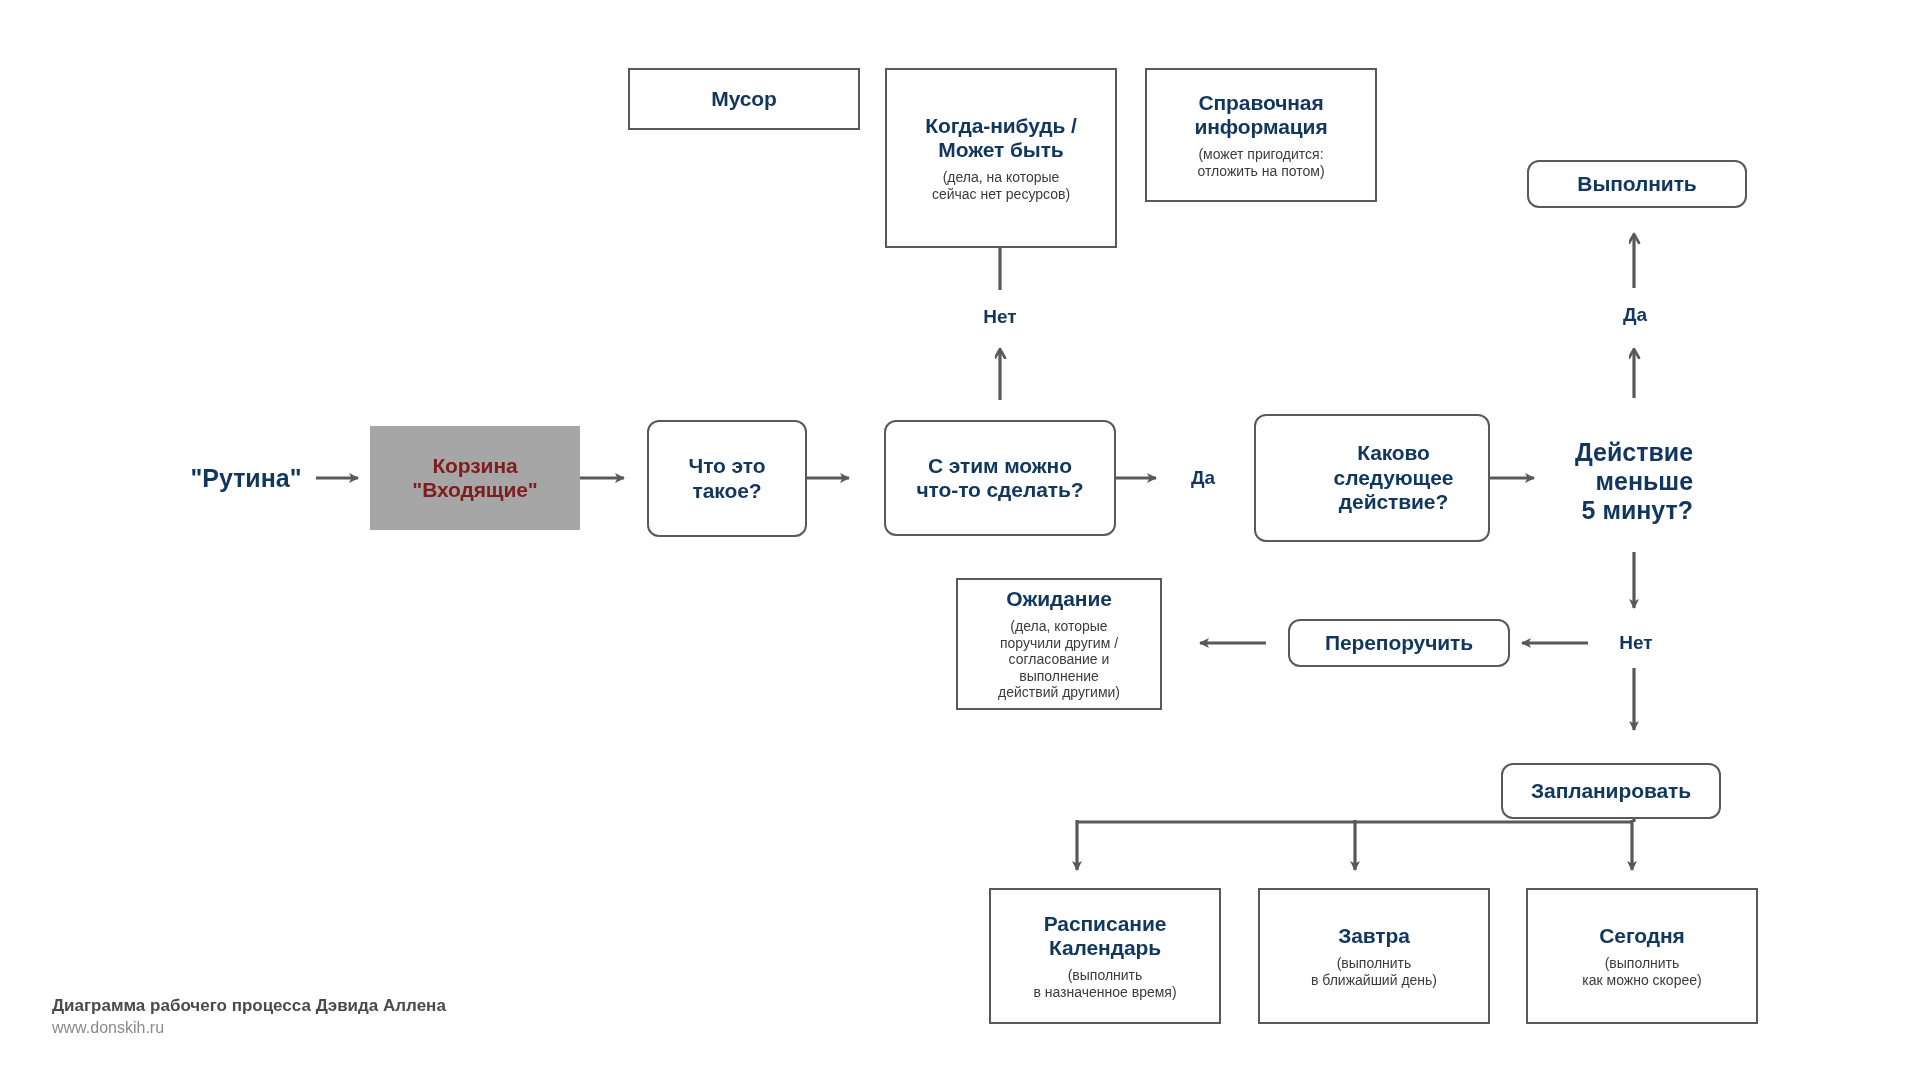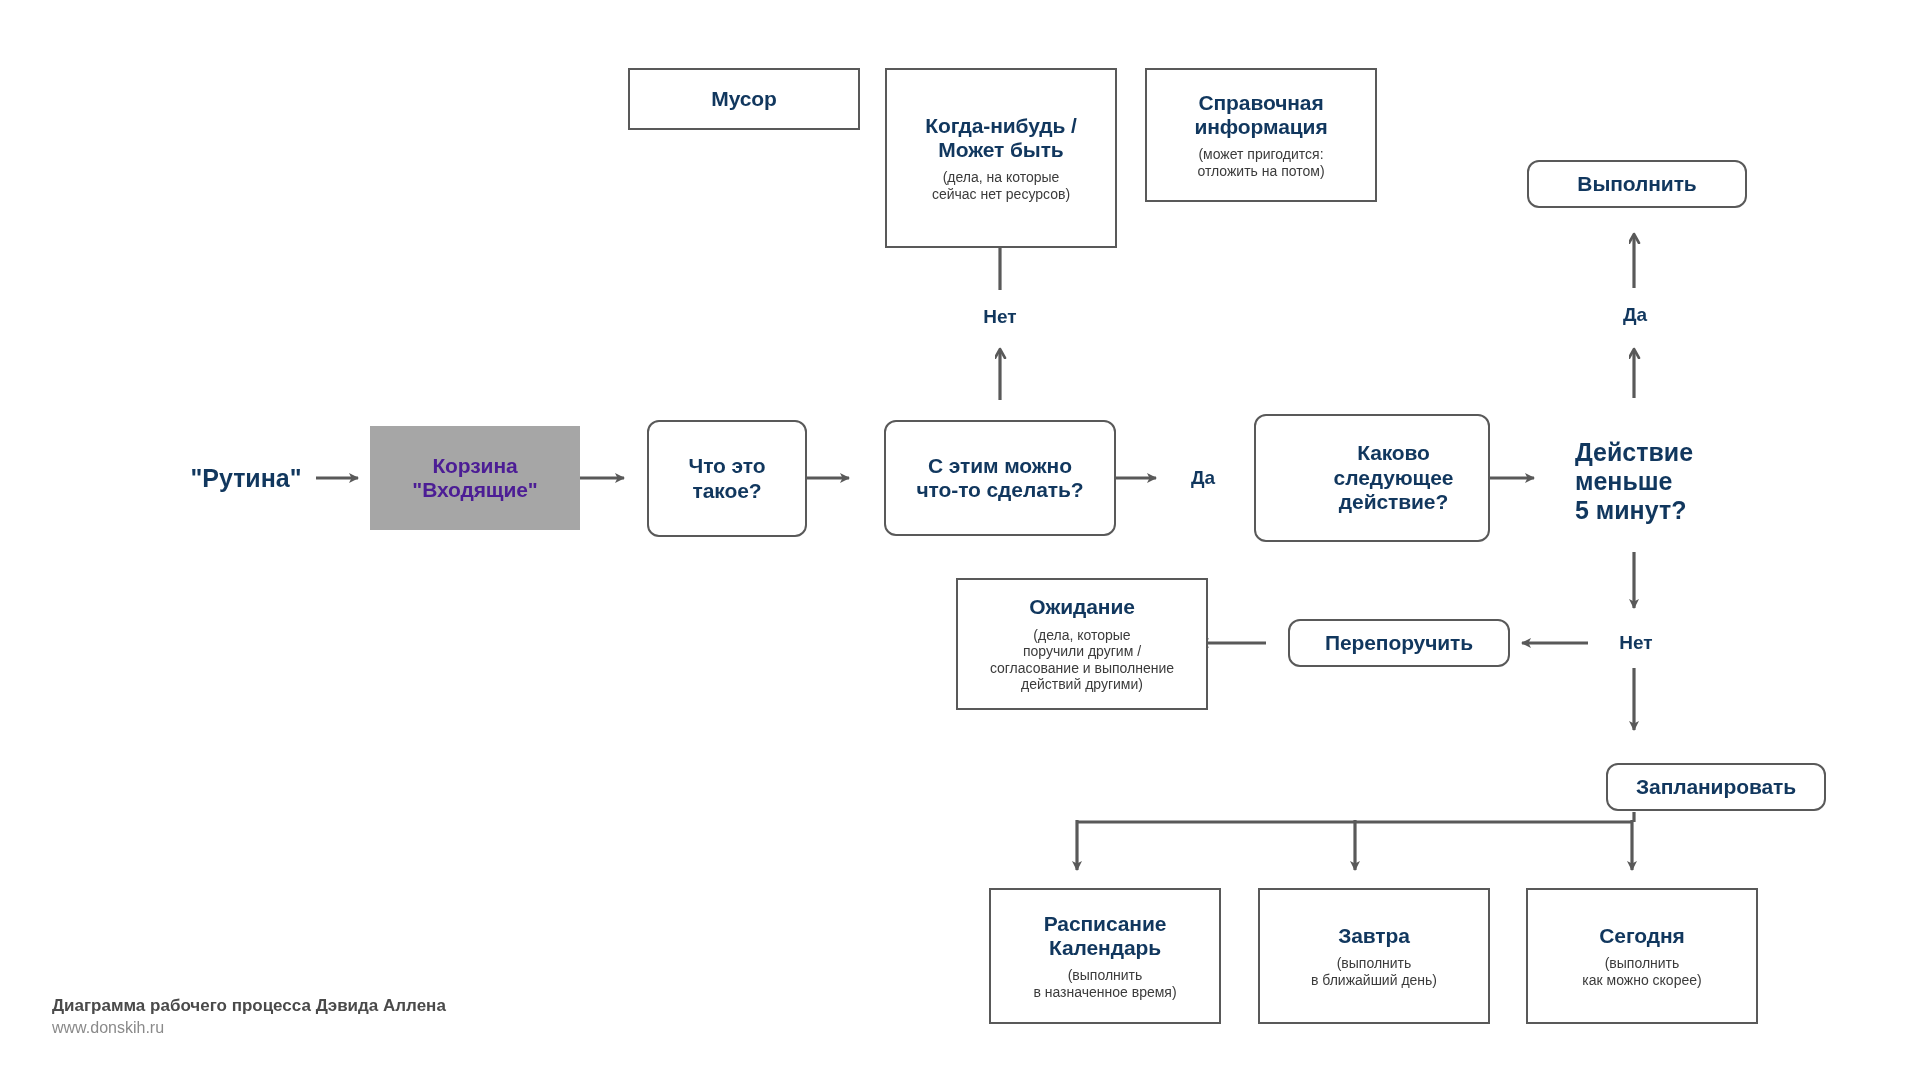--- a/index.html
+++ b/index.html
@@ -31,21 +31,21 @@
     background: #ffffff;
     border: 2px solid #595959;
     color: #11375e;
     padding: 2px 12px;
   }
   .node.rounded { border-radius: 12px; }
   .node.sharp   { border-radius: 0; }
   .node.filled {
     background: #a6a6a6;
     border: none;
-    color: #4c1d95;
+    color: #7f1d1d;
     border-radius: 0;
   }
   .node .title {
     font-weight: bold;
     font-size: 21px;
     line-height: 1.16;
     letter-spacing: -0.1px;
   }
   .node .sub {
     font-weight: normal;
@@ -53,21 +53,21 @@
     line-height: 1.18;
     color: #3b3b3b;
     margin-top: 7px;
   }
 
   
   .label {
     position: absolute;
     color: #11375e;
     font-weight: bold;
-    text-align: left;
+    text-align: right;
     line-height: 1.16;
     white-space: pre-line;
     display: flex;
     align-items: center;
     justify-content: center;
   }
   .label.big   { font-size: 25px; }
   .label.small { font-size: 19px; }
 
   
@@ -188,33 +188,33 @@
     <div class="title" style="white-space: pre-line;">С этим можно
 что-то сделать?</div>
   </div>
 
   <div class="node rounded" style="left:1254px; top:414px; width:236px; height:128px;">
     <div class="title" style="white-space: pre-line; margin-left: 43px;">Каково
 следующее
 действие?</div>
   </div>
 
-  <div class="node sharp" style="left:956px; top:578px; width:252px; height:132px;">
+  <div class="node sharp" style="left:956px; top:578px; width:206px; height:132px;">
     <div class="title" style="white-space: pre-line;">Ожидание</div>
     <div class="sub" style="white-space: pre-line;">(дела, которые
 поручили другим /
 согласование и выполнение
 действий другими)</div>
   </div>
 
   <div class="node rounded" style="left:1288px; top:619px; width:222px; height:48px;">
     <div class="title" style="white-space: pre-line;">Перепоручить</div>
   </div>
 
-  <div class="node rounded" style="left:1606px; top:763px; width:220px; height:48px;">
+  <div class="node rounded" style="left:1501px; top:763px; width:220px; height:56px;">
     <div class="title" style="white-space: pre-line;">Запланировать</div>
   </div>
 
   <div class="node sharp" style="left:989px; top:888px; width:232px; height:136px;">
     <div class="title" style="white-space: pre-line;">Расписание
 Календарь</div>
     <div class="sub" style="white-space: pre-line;">(выполнить
 в назначенное время)</div>
   </div>
 

